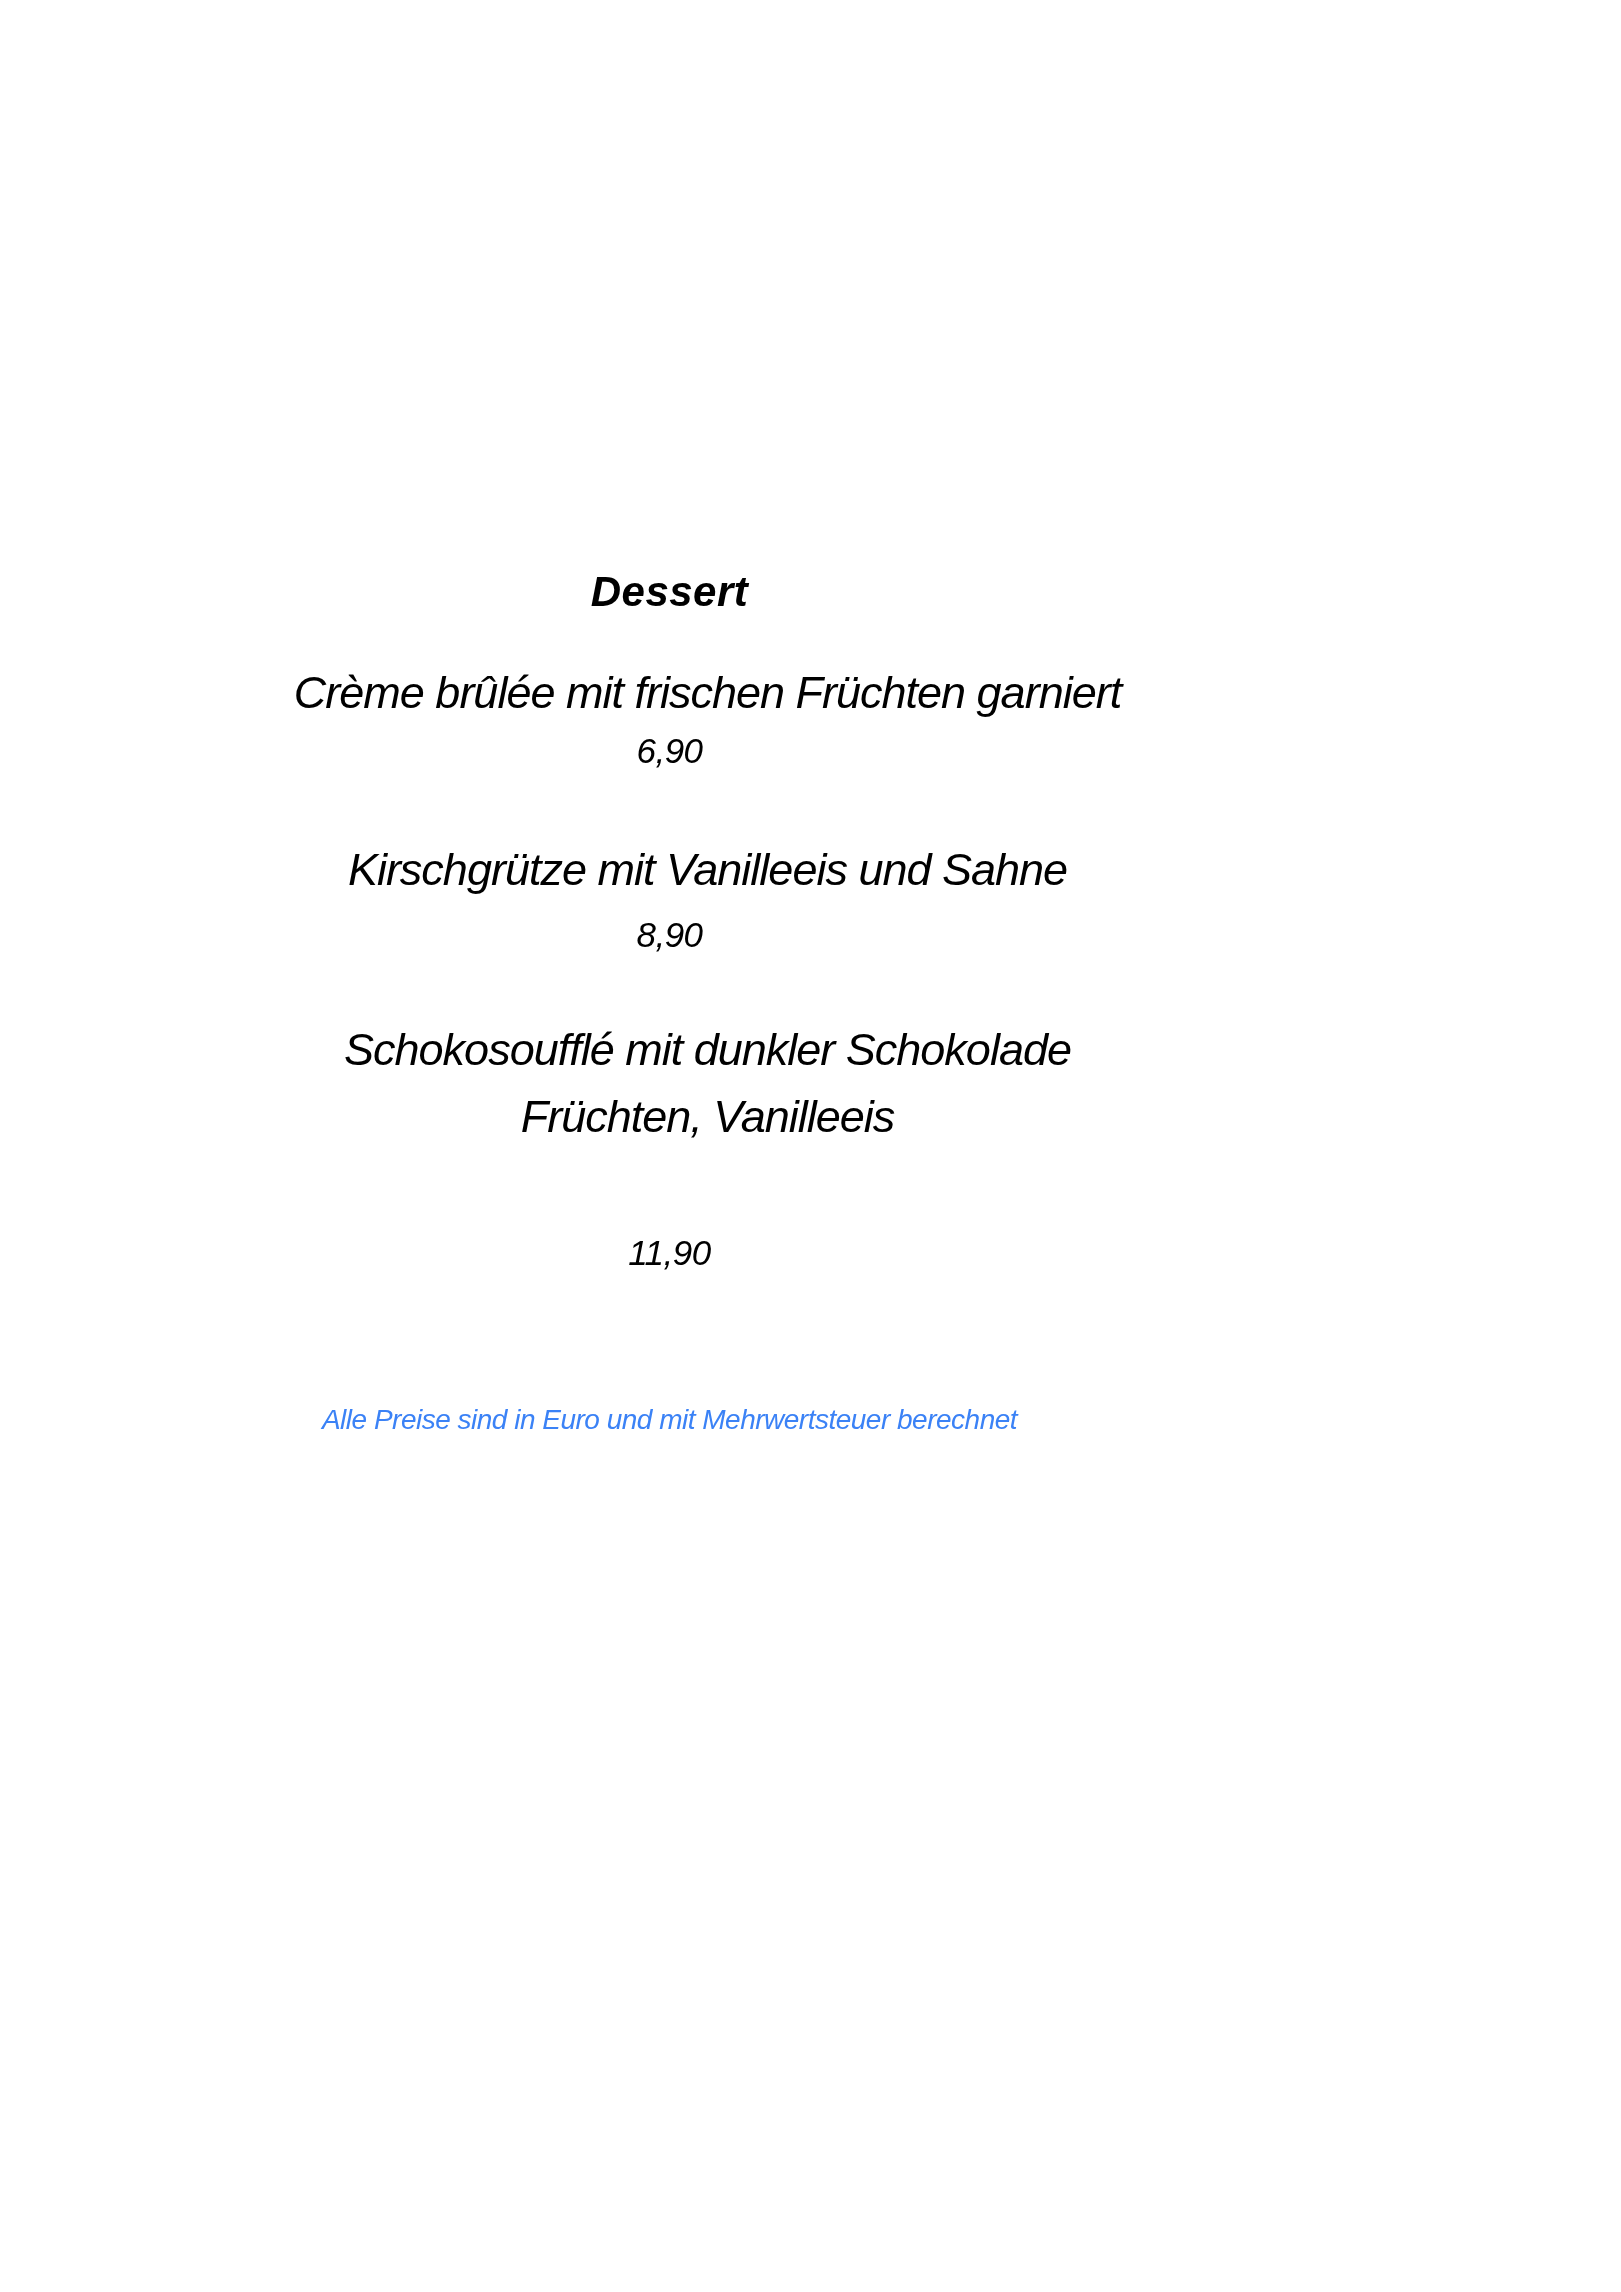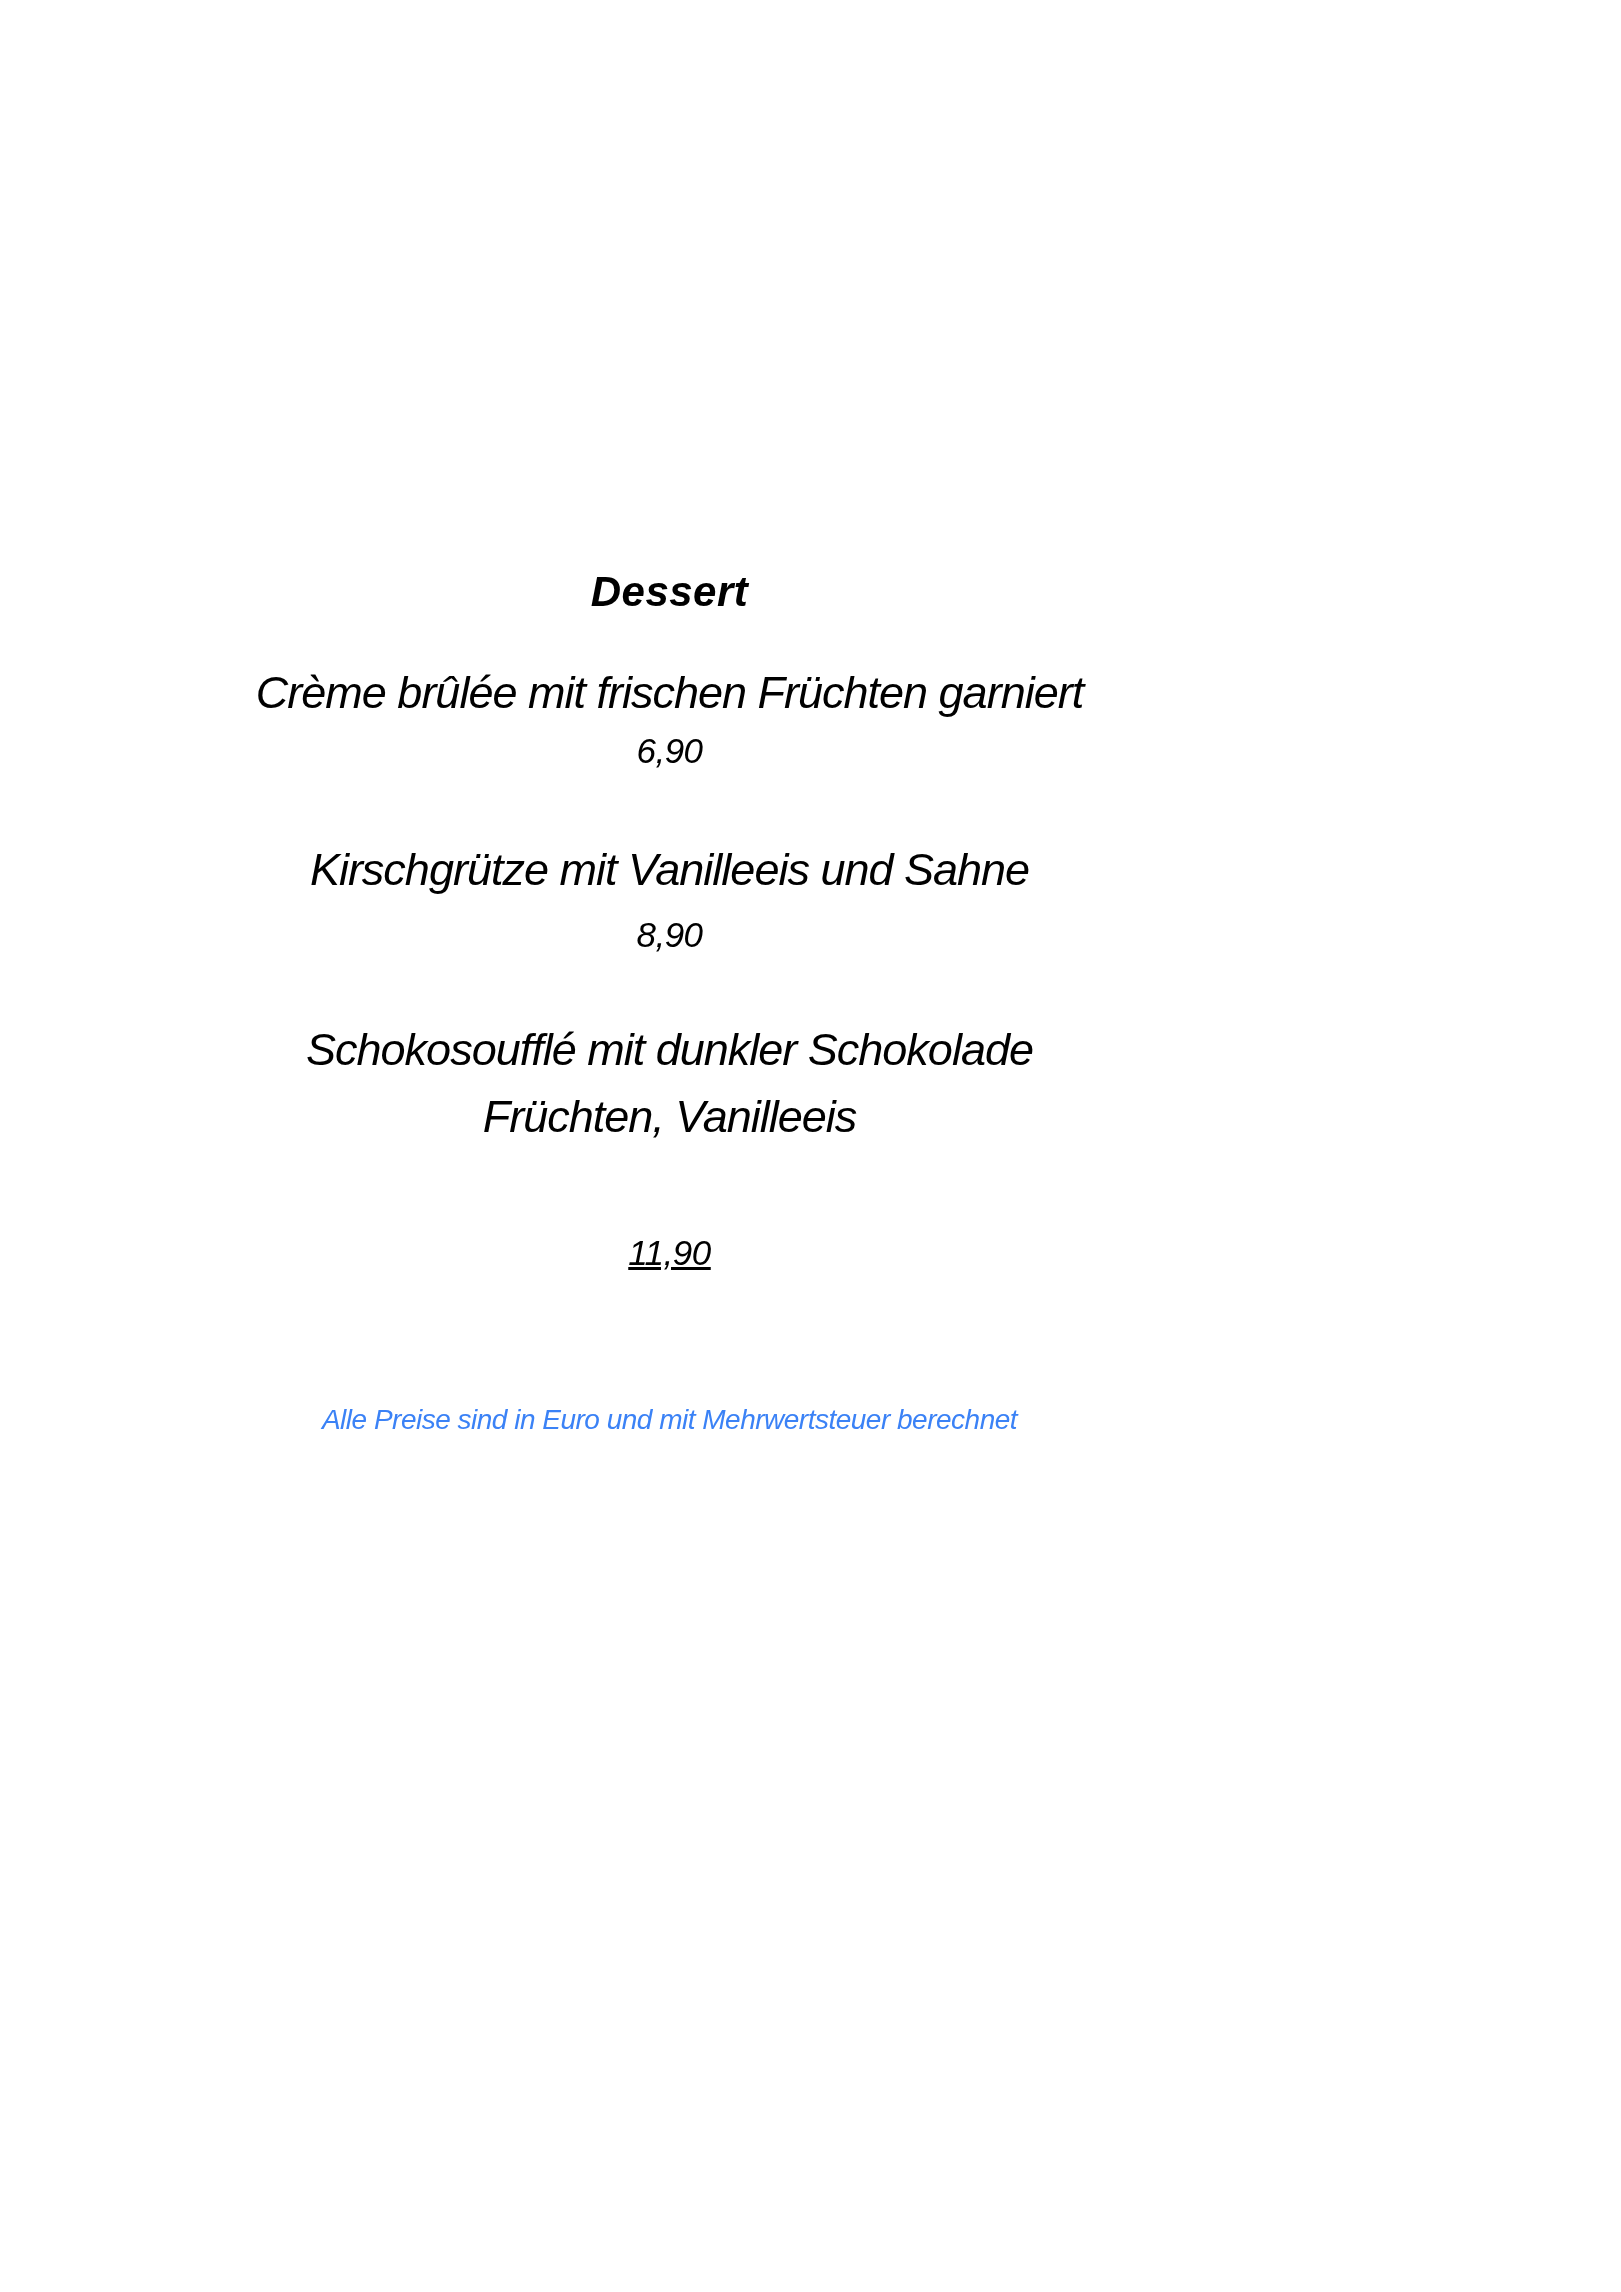--- a/index.html
+++ b/index.html
@@ -28,33 +28,34 @@
     font-weight: 700;
     font-style: italic;
     letter-spacing: 0.5px;
     line-height: 1.3;
   }
   .item-name {
     font-size: 45px;
     font-style: italic;
     letter-spacing: -1px;
     line-height: 67px;
+    margin-left: 38px;
   }
   .item-name-1 { top: 659px; }
   .item-name-2 { top: 836px; }
   .item-name-3 { top: 1016px; }
   .item-price {
     font-size: 35px;
     font-style: italic;
     letter-spacing: -0.5px;
     line-height: 51px;
   }
   .item-price-1 { top: 725px; text-align: center; }
   .item-price-2 { top: 909px; }
-  .item-price-3 { top: 1227px; text-decoration: underline; }
+  .item-price-3 { top: 1227px; }
   .price-note {
     top: 1399px;
     font-size: 28px;
     font-style: italic;
     letter-spacing: -0.5px;
     line-height: 41px;
   }
 </style>
 </head>
 <body>

